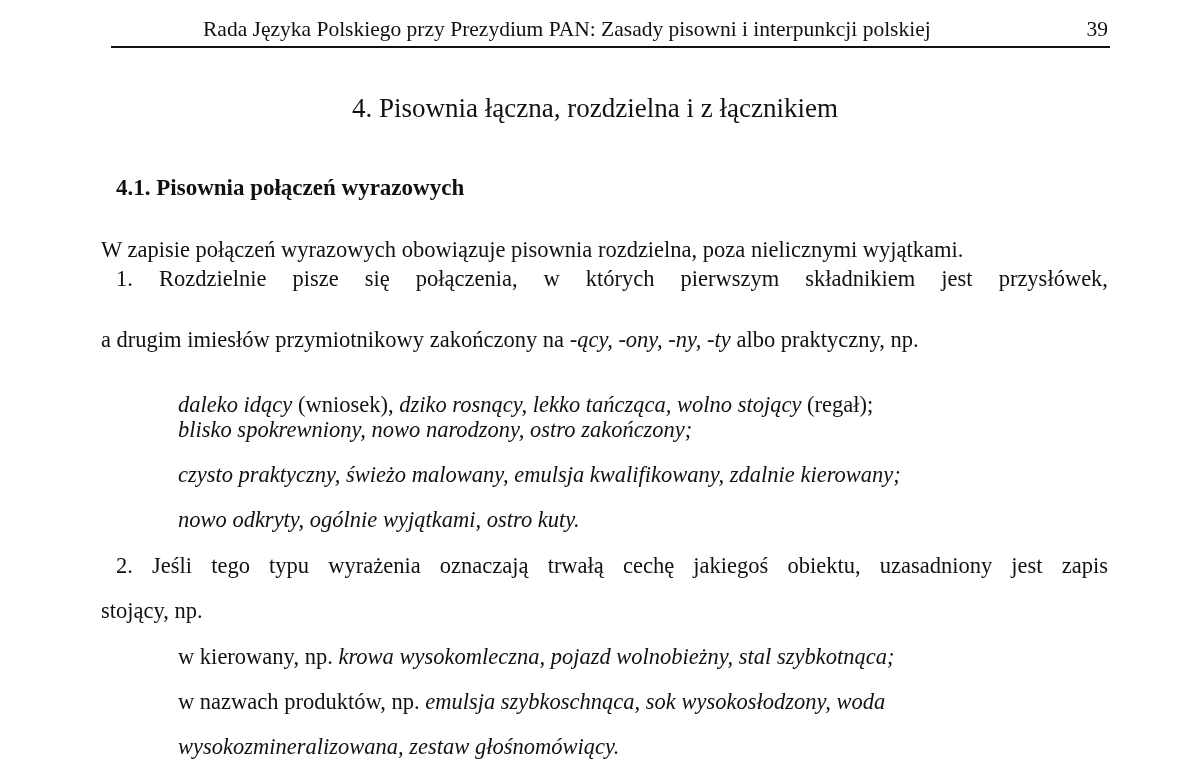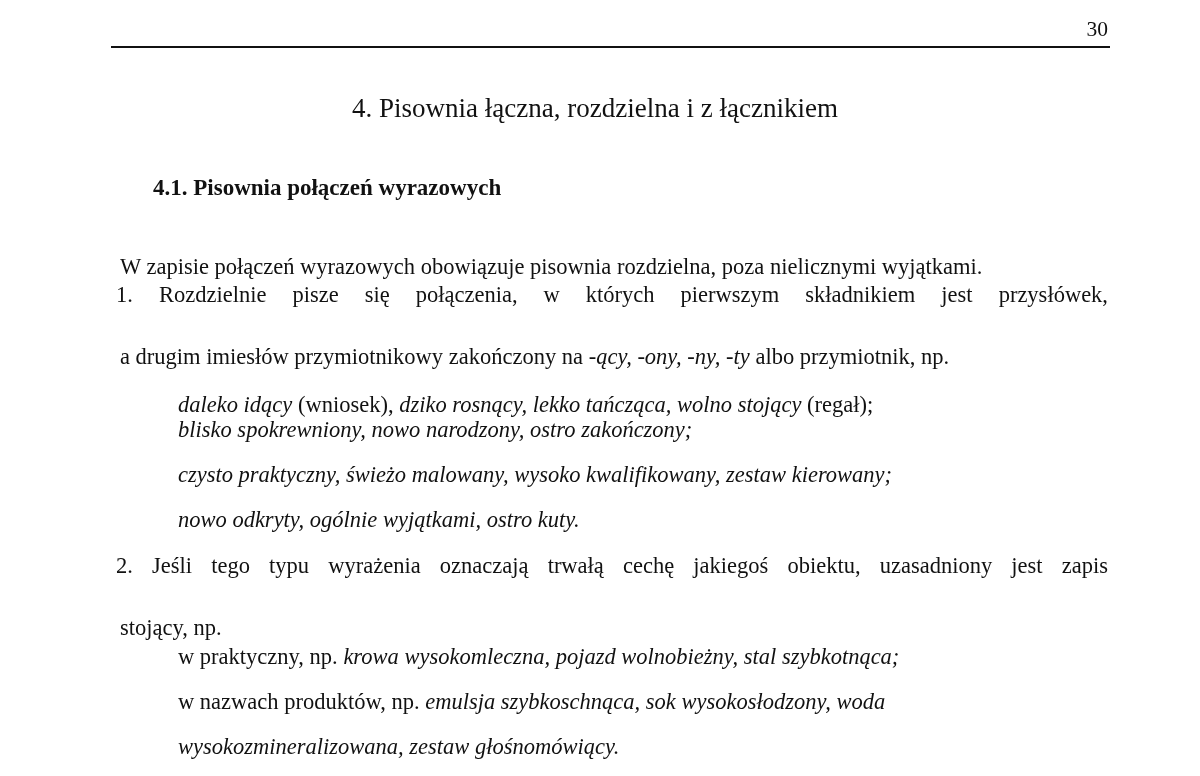--- a/index.html
+++ b/index.html
@@ -4,53 +4,54 @@
 <style>
   html, body { margin: 0; padding: 0; background: #ffffff; }
   body { width: 1200px; height: 776px; overflow: hidden; position: relative;
          font-family: "Liberation Serif", "DejaVu Serif", serif; color: #111; }
   .header { position: absolute; left: 111px; top: 14px; width: 999px; height: 32px;
             border-bottom: 2px solid #111; }
   .header-title { position: absolute; left: 92px; top: 3px; font-size: 21.5px; white-space: nowrap; }
   .header-page { position: absolute; right: 2px; top: 3px; font-size: 21.5px; }
   .chapter { position: absolute; left: 0; width: 1190px; top: 93px; text-align: center;
              font-weight: normal; font-size: 27px; }
-  .section { position: absolute; left: 116px; top: 175px; font-weight: bold; font-size: 23px; margin-left: 37px; }
+  .section { position: absolute; left: 116px; top: 175px; font-weight: bold; font-size: 23px; }
   .line { position: absolute; white-space: nowrap; font-size: 22.5px; }
   .justify { left: 116px; width: 992px; text-align: justify; text-align-last: justify; }
   .indent { left: 178px; }
-  .plain { left: 120px; margin-top: 17px; }
+  .plain { left: 101px; }
   i { }
 </style>
 </head>
 <body>
 
 <div class="header">
-  <span class="header-page">30</span>
+  <span class="header-title">Rada Języka Polskiego przy Prezydium PAN: Zasady pisowni i interpunkcji polskiej</span>
+  <span class="header-page">39</span>
 </div>
 
 <div class="chapter">4. Pisownia łączna, rozdzielna i z łącznikiem</div>
 <div class="section">4.1. Pisownia połączeń wyrazowych</div>
 
 <div class="line plain" style="top:237px">W zapisie połączeń wyrazowych obowiązuje pisownia rozdzielna, poza nielicznymi wyjątkami.</div>
 
-<div class="line justify" style="top:282px">1. Rozdzielnie pisze się połączenia, w których pierwszym składnikiem jest przysłówek,</div>
+<div class="line justify" style="top:266px">1. Rozdzielnie pisze się połączenia, w których pierwszym składnikiem jest przysłówek,</div>
 <div class="line plain" style="top:327px">
-  <span>a drugim imiesłów przymiotnikowy zakończony na </span><i>-ący, -ony, -ny, -ty</i><span> albo przymiotnik, np.</span>
+  <span>a drugim imiesłów przymiotnikowy zakończony na </span><i>-ący, -ony, -ny, -ty</i><span> albo praktyczny, np.</span>
 </div>
 
 <div class="line indent" style="top:392px">
   <i>daleko idący</i><span> (wniosek), </span><i>dziko rosnący, lekko tańcząca, wolno stojący</i><span> (regał);</span>
 </div>
 <div class="line indent" style="top:417px"><i>blisko spokrewniony, nowo narodzony, ostro zakończony;</i></div>
-<div class="line indent" style="top:462px"><i>czysto praktyczny, świeżo malowany, wysoko kwalifikowany, zestaw kierowany;</i></div>
+<div class="line indent" style="top:462px"><i>czysto praktyczny, świeżo malowany, emulsja kwalifikowany, zdalnie kierowany;</i></div>
 <div class="line indent" style="top:507px"><i>nowo odkryty, ogólnie wyjątkami, ostro kuty.</i></div>
 
 <div class="line justify" style="top:553px">2. Jeśli tego typu wyrażenia oznaczają trwałą cechę jakiegoś obiektu, uzasadniony jest zapis</div>
 <div class="line plain" style="top:598px">stojący, np.</div>
 
 <div class="line indent" style="top:644px">
-  <span>w praktyczny, np. </span><i>krowa wysokomleczna, pojazd wolnobieżny, stal szybkotnąca;</i>
+  <span>w kierowany, np. </span><i>krowa wysokomleczna, pojazd wolnobieżny, stal szybkotnąca;</i>
 </div>
 <div class="line indent" style="top:689px">
   <span>w nazwach produktów, np. </span><i>emulsja szybkoschnąca, sok wysokosłodzony, woda</i>
 </div>
 <div class="line indent" style="top:734px"><i>wysokozmineralizowana, zestaw głośnomówiący.</i></div>
 
 </body></html>

